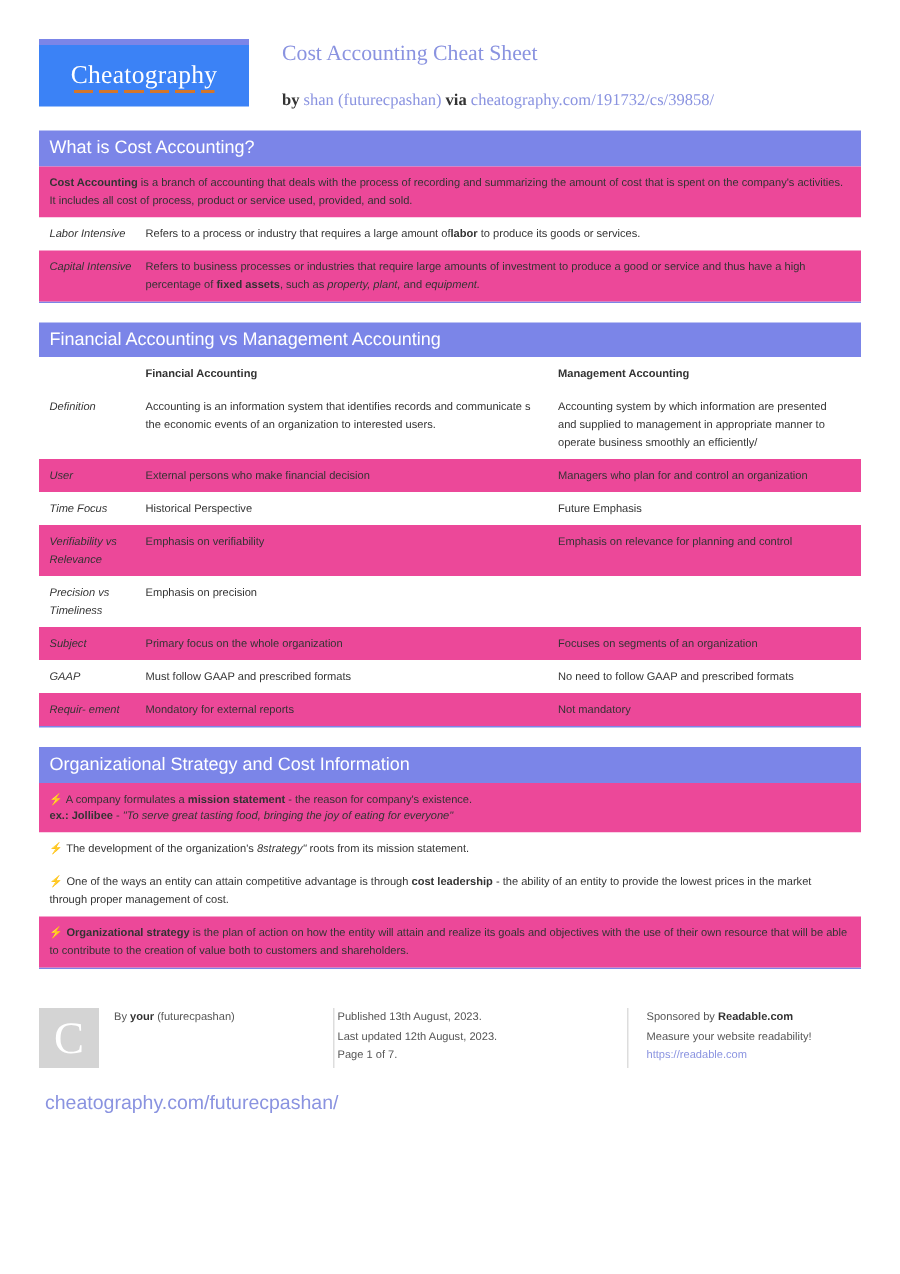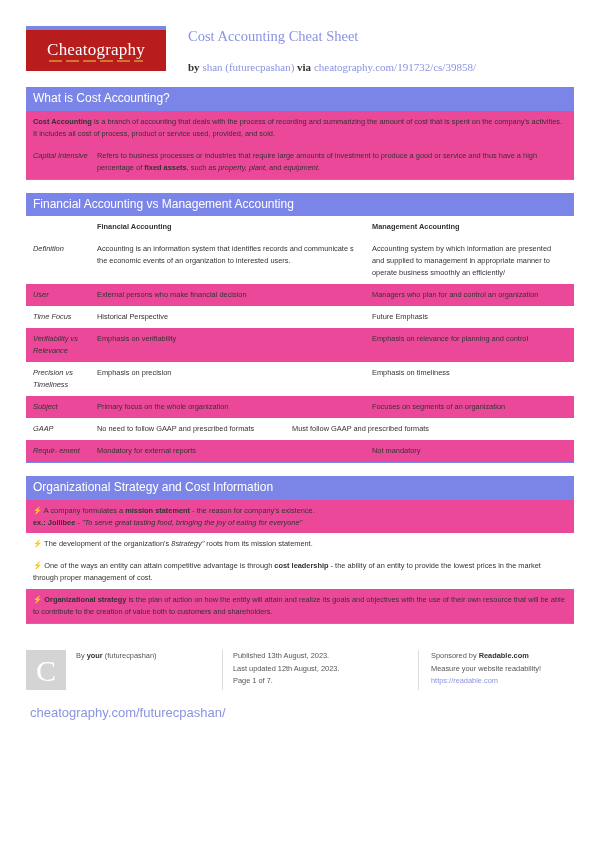--- a/index.html
+++ b/index.html
@@ -11,21 +11,21 @@
     color:#333;
     overflow:hidden;
   }
   .page { width:600px; height:849px; padding:26px 26px 0 26px; position:relative; }
 
   
   .header { display:flex; align-items:flex-start; height:48px; }
   .logo-wrap { width:140px; flex:0 0 140px; }
   .logo-accent { height:4px; background:#7b85e8; width:100%; }
   .logo-box {
-    background:#b91c1c; height:41px; width:100%;
+    background:#3b82f6; height:41px; width:100%;
     display:flex; align-items:center; justify-content:center;
   }
   .logo-text {
     font-family:"Liberation Serif", serif;
     color:#ffffff; font-size:17px; letter-spacing:.2px;
     position:relative; padding-bottom:2px;
   }
   .logo-text::after{
     content:""; position:absolute; left:2px; right:2px; bottom:0; height:1.5px;
     background:repeating-linear-gradient(to right,#d4762a 0,#d4762a 13px,transparent 13px,transparent 17px);
@@ -57,21 +57,21 @@
   .row .cell.col3 { flex:1 1 auto; }
   .row .full { flex:1 1 auto; }
   .row.hdr .cell { font-weight:bold; color:#333; }
   b { font-weight:bold; }
   i, em { font-style:italic; }
 
   
   .footer { display:flex; margin-top:16px; padding-top:10px; font-size:7.4px; line-height:1.65; color:#555; }
   .fcol { position:relative; }
   .fcol1 { flex:0 0 196px; display:flex; }
-  .fcol2 { flex:0 0 196px; padding-left:10px; border-left:1px solid #dddddd; }
+  .fcol2 { flex:0 0 196px; padding-left:2px; border-left:1px solid #dddddd; }
   .fcol3 { flex:1 1 auto; padding-left:12px; border-left:1px solid #dddddd; }
   .avatar {
     width:40px; height:40px; background:#d4d4d4; color:#ffffff;
     font-family:"Liberation Serif", serif; font-size:30px;
     display:flex; align-items:center; justify-content:center; flex:0 0 40px;
   }
   .fcol1 .ftext { padding-left:10px; }
   .footer a { color:#8a93e0; text-decoration:none; }
   .profile-link { position:absolute; top:52px; left:4px; font-size:13px;text-align:center; }
   .footer b { color:#333; }
@@ -94,20 +94,24 @@
     </div>
   </div>
 
   <div id="sections">
       <div class="section">
         <div class="sec-head">What is Cost Accounting?</div>
         <div class="sec-body">
           <div class="row alt">
             <div class="full"><b>Cost Accounting</b> is a branch of accounting that deals with the process of recording and summarizing the amount of cost that is spent on the company's activities. It includes all cost of process, product or service used, provided, and sold.</div>
           </div>
+          <div class="row plain">
+            <div class="label">Labor Intensive</div>
+            <div class="cell full">Refers to a process or industry that requires a large amount of<b>labor</b> to produce its goods or services.</div>
+          </div>
           <div class="row alt">
             <div class="label">Capital Intensive</div>
             <div class="cell full">Refers to business processes or industries that require large amounts of investment to produce a good or service and thus have a high percentage of <b>fixed assets</b>, such as <i>property, plant,</i> and <i>equipment.</i></div>
           </div>
         </div>
       </div>
       <div class="section">
         <div class="sec-head">Financial Accounting vs Management Accounting</div>
         <div class="sec-body">
           <div class="row hdr plain">
@@ -131,31 +135,30 @@
             <div class="cell col3">Future Emphasis</div>
           </div>
           <div class="row alt">
             <div class="label">Verifiability vs Relevance</div>
             <div class="cell col2">Emphasis on verifiability</div>
             <div class="cell col3">Emphasis on relevance for planning and control</div>
           </div>
           <div class="row plain">
             <div class="label">Precision vs Timeliness</div>
             <div class="cell col2">Emphasis on precision</div>
-            <div class="cell col3">Emphasis on timeliness</div>
           </div>
           <div class="row alt">
             <div class="label">Subject</div>
             <div class="cell col2">Primary focus on the whole organization</div>
             <div class="cell col3">Focuses on segments of an organization</div>
           </div>
           <div class="row plain">
             <div class="label">GAAP</div>
+            <div class="cell col2">Must follow GAAP and prescribed formats</div>
             <div class="cell col3">No need to follow GAAP and prescribed formats</div>
-            <div class="cell col2">Must follow GAAP and prescribed formats</div>
           </div>
           <div class="row alt">
             <div class="label">Requir- ement</div>
             <div class="cell col2">Mondatory for external reports</div>
             <div class="cell col3">Not mandatory</div>
           </div>
         </div>
       </div>
       <div class="section">
         <div class="sec-head">Organizational Strategy and Cost Information</div>

